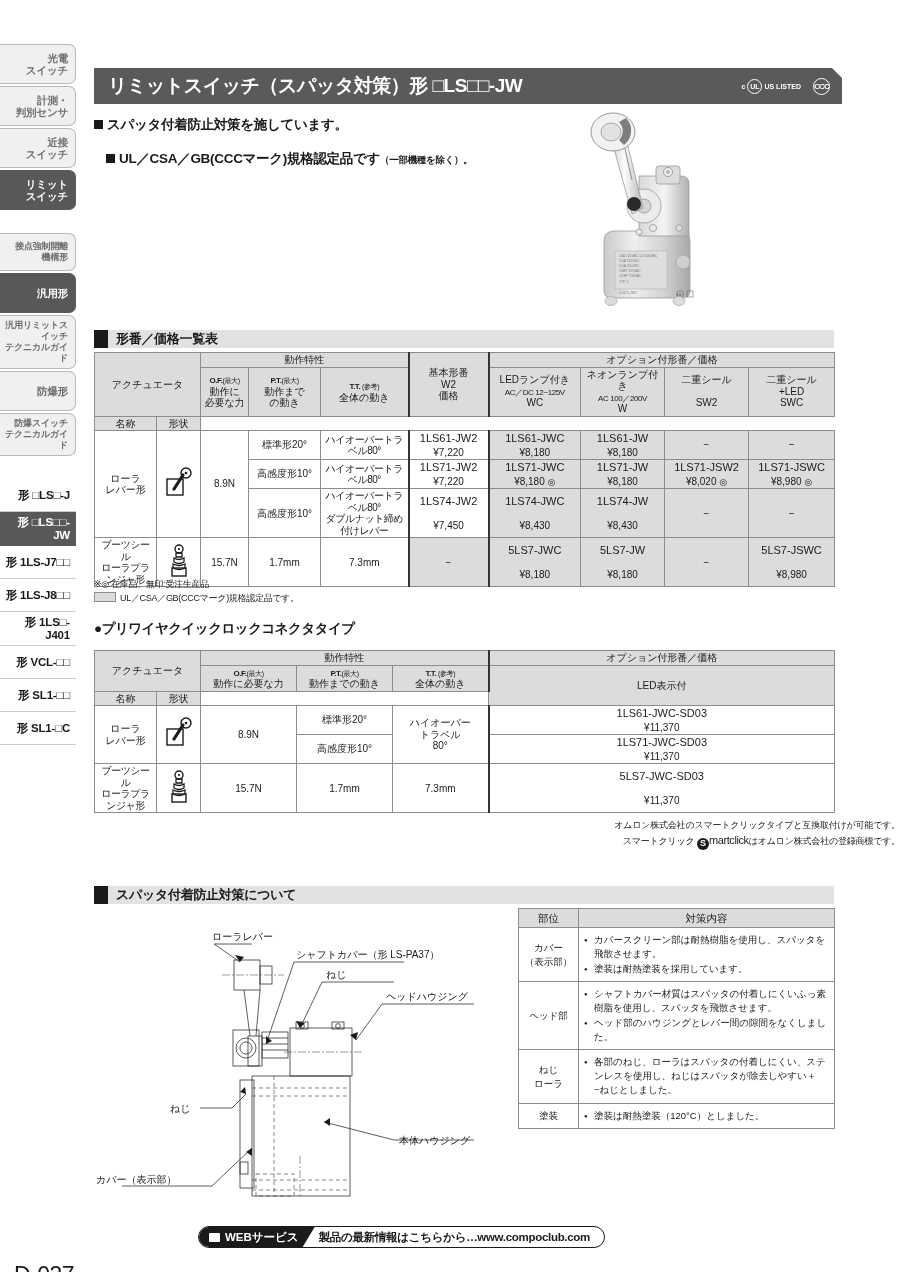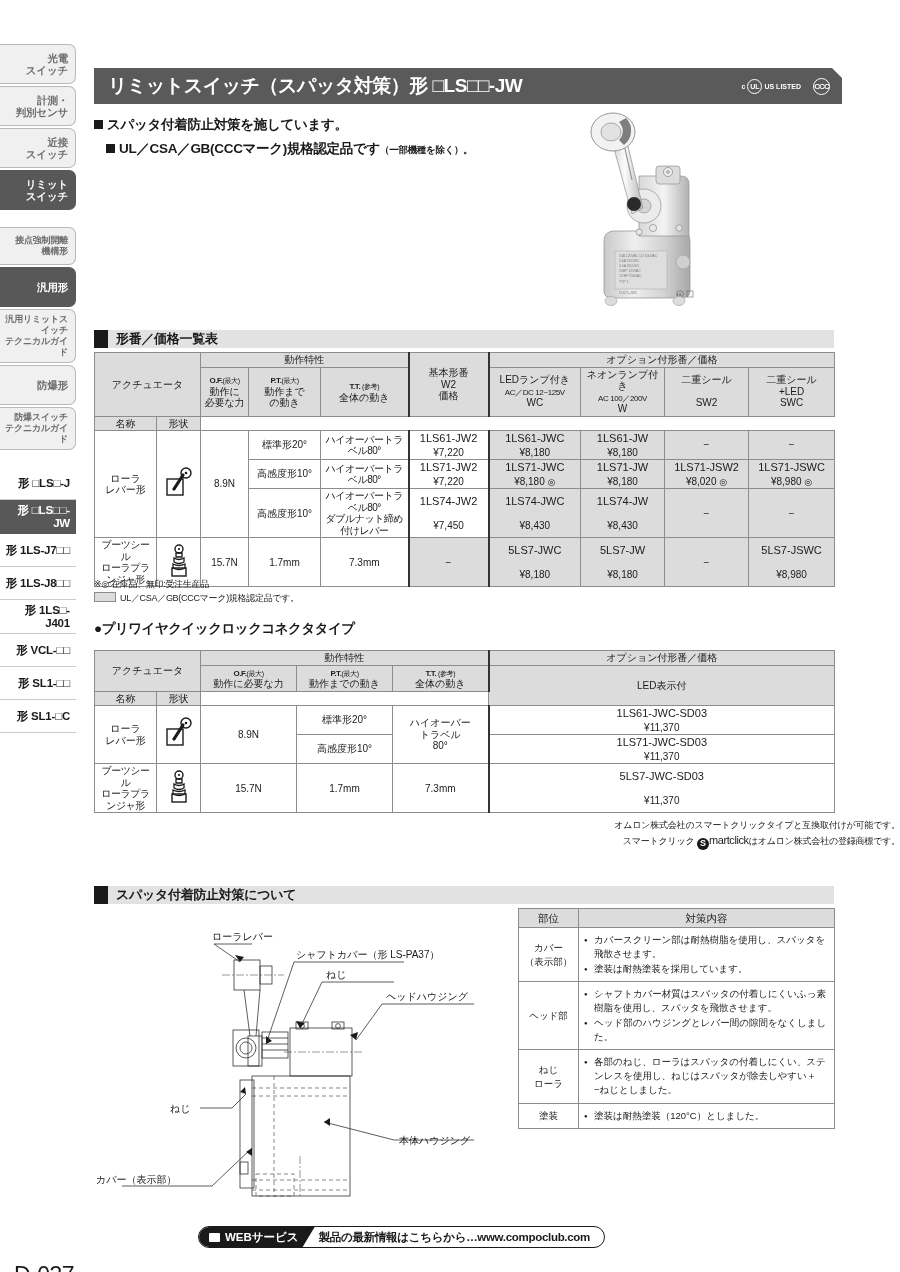--- a/index.html
+++ b/index.html
@@ -9,21 +9,21 @@
     background: #ffffff;
     font-family: "Liberation Sans", "DejaVu Sans", sans-serif;
     color: #1a1a1a;
     position: relative;
     overflow: hidden;
     -webkit-font-smoothing: antialiased;
   }
 
   
   #sidebar { position:absolute; left:0; top:44px; width:78px; }
-  .tab-group { margin-bottom: 17px; }
+  .tab-group { margin-bottom: 23px; }
   .tab {
     width: 76px; min-height: 40px;
     display:flex; flex-direction:column; align-items:flex-end; justify-content:center;
     padding: 4px 7px 4px 3px;
     border:1px solid #b9b9b9; border-left:none;
     border-radius: 0 7px 7px 0;
     margin-bottom: 2px;
     background: #f0f0f0;
     color: #6d6d6d;
     font-size: 10.5px; line-height: 12.5px;
@@ -66,21 +66,21 @@
   .ccc-mark{
     width:17px;height:17px;border:1.3px solid #fff;border-radius:50%;
     display:flex;align-items:center;justify-content:center;font-size:8px;font-weight:700;letter-spacing:-1px;
   }
 
   
   .feature { position:absolute; left:0; font-size:13.5px; font-weight:700; letter-spacing:-0.3px; }
   .feature .bsq { display:inline-block;width:9px;height:9px;background:#1a1a1a;margin-right:4px; }
   .feature .sm { font-size:9.5px; font-weight:700; }
   #feat1 { top:116px; }
-  #feat2 { top:140px;padding-left:12px; }
+  #feat2 { top:150px;padding-left:12px; }
 
   
   #product-photo { position:absolute; left:437px; top:110px; width:250px; height:200px; }
 
   
   .sec-head {
     position:absolute; left:0; width:740px; height:18px;
     background:#e2e2e2; display:flex; align-items:center;
   }
   .sec-head .marker { width:14px; height:18px; background:#1a1a1a; margin-right:8px; }

